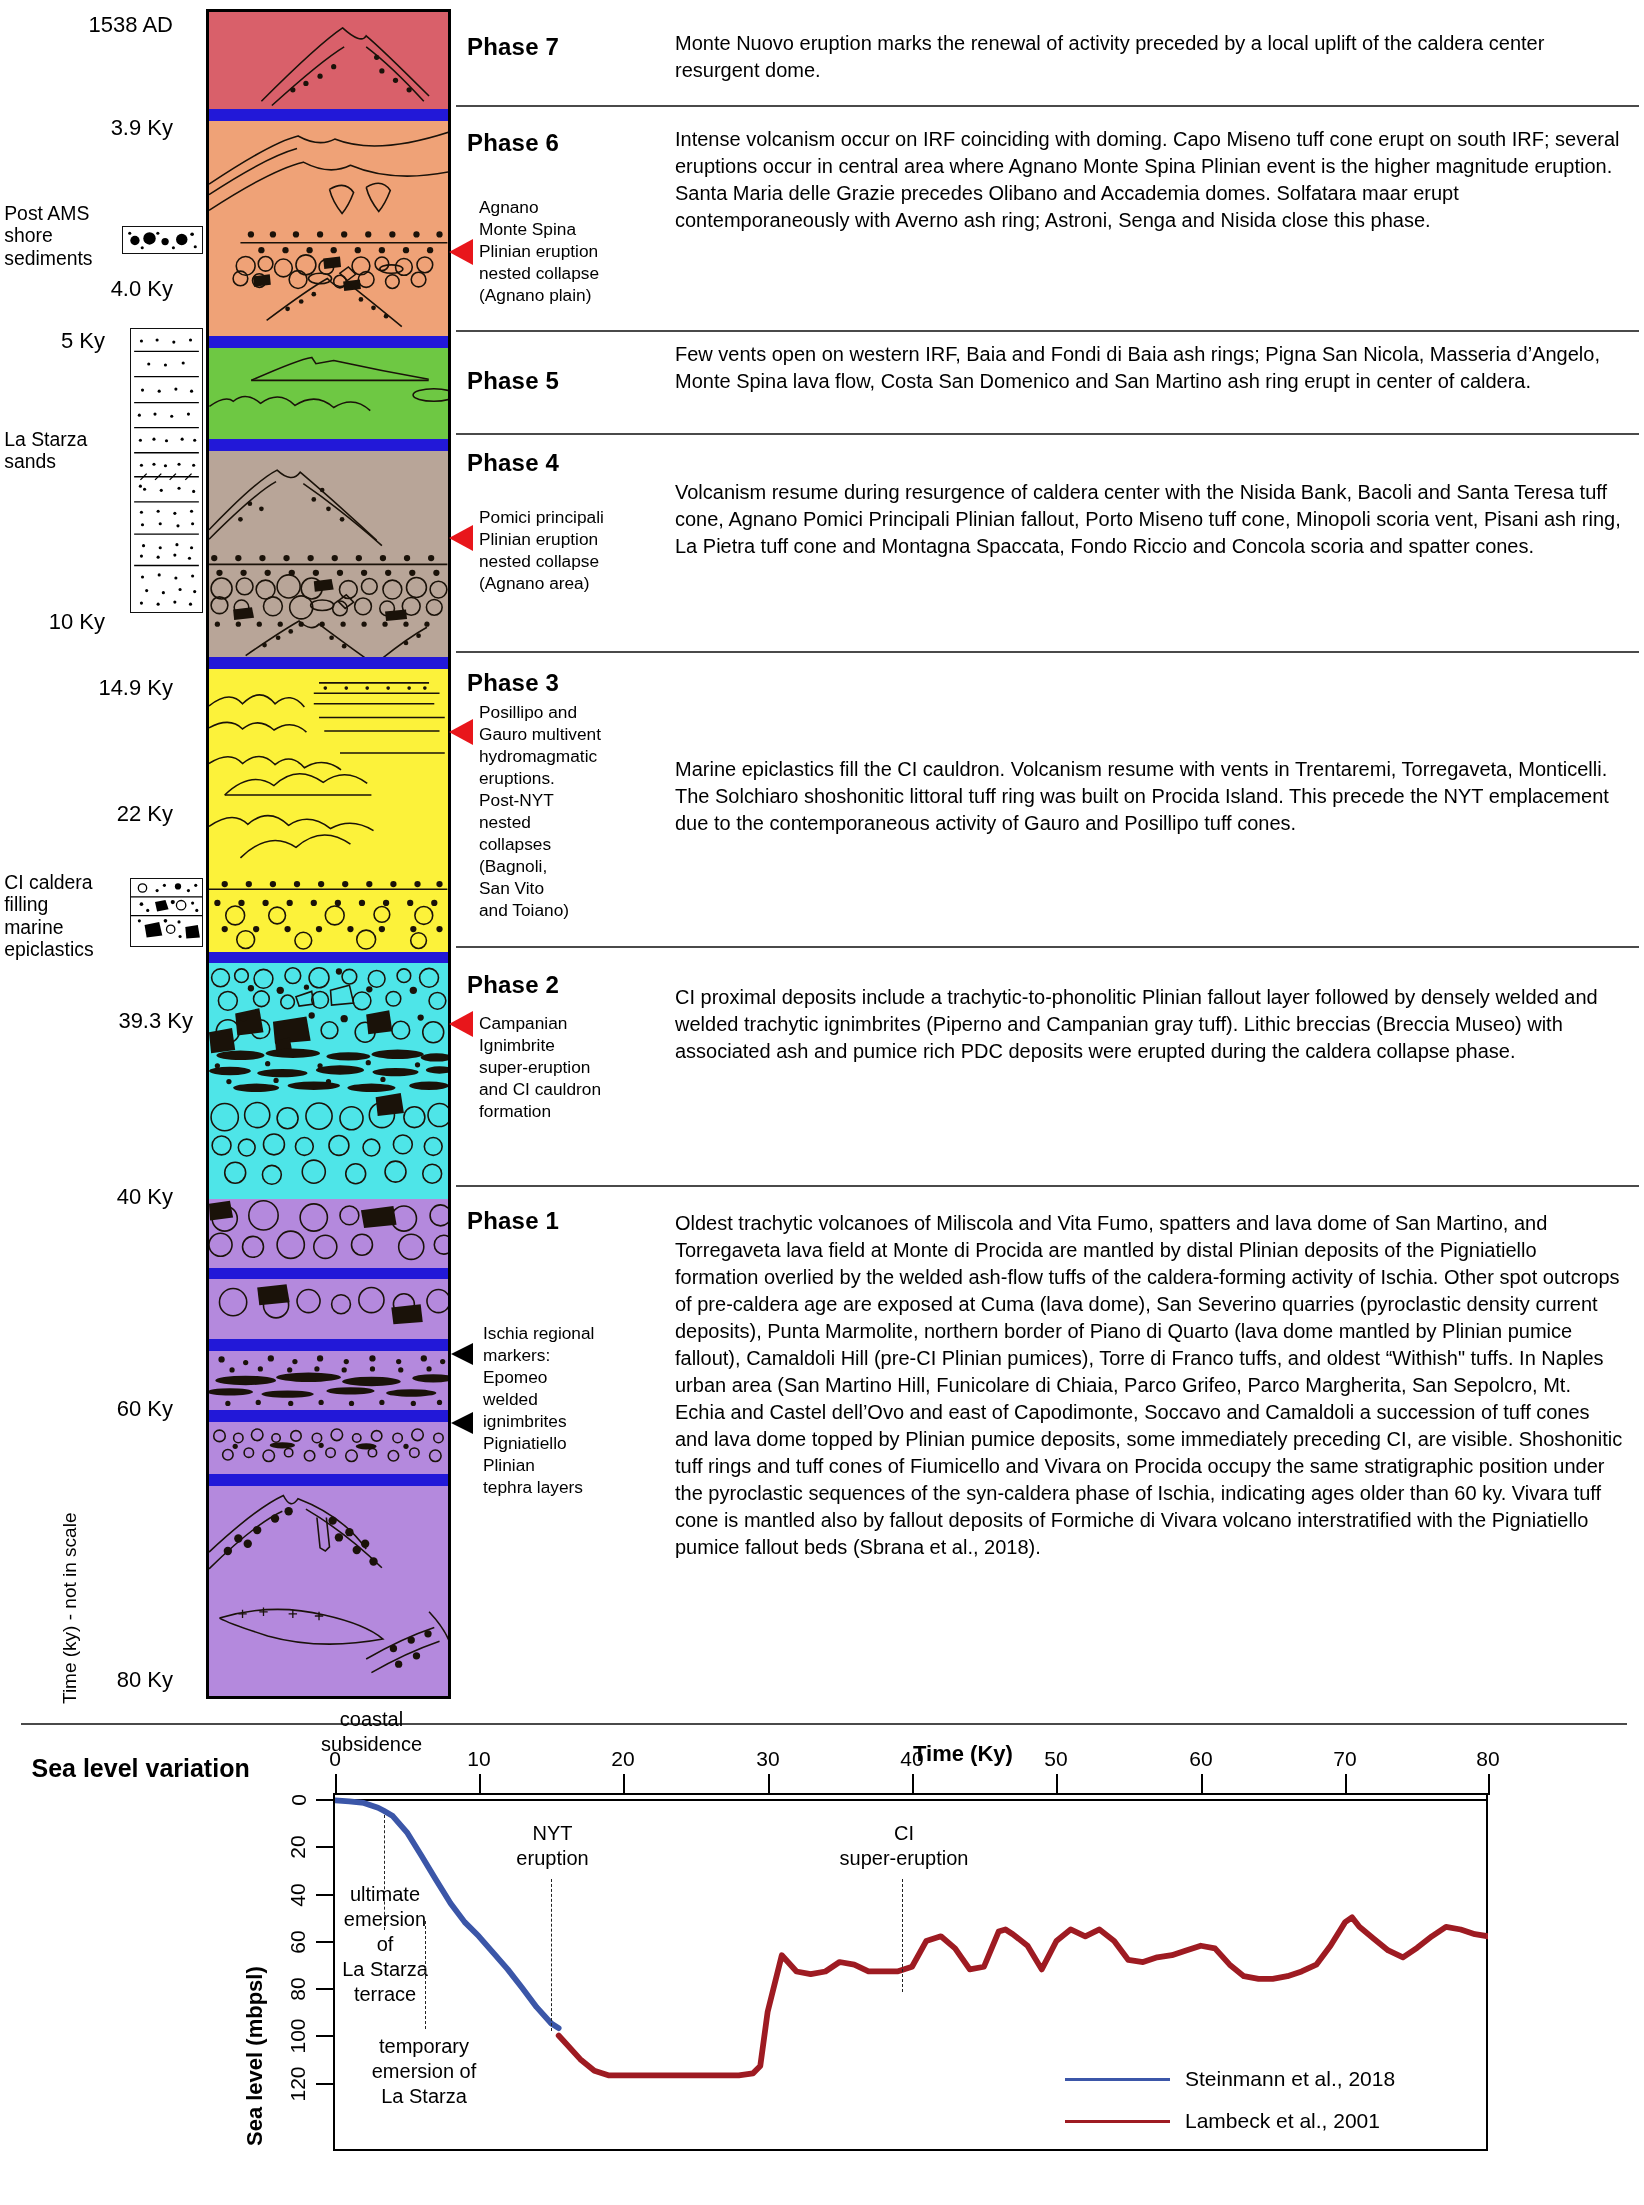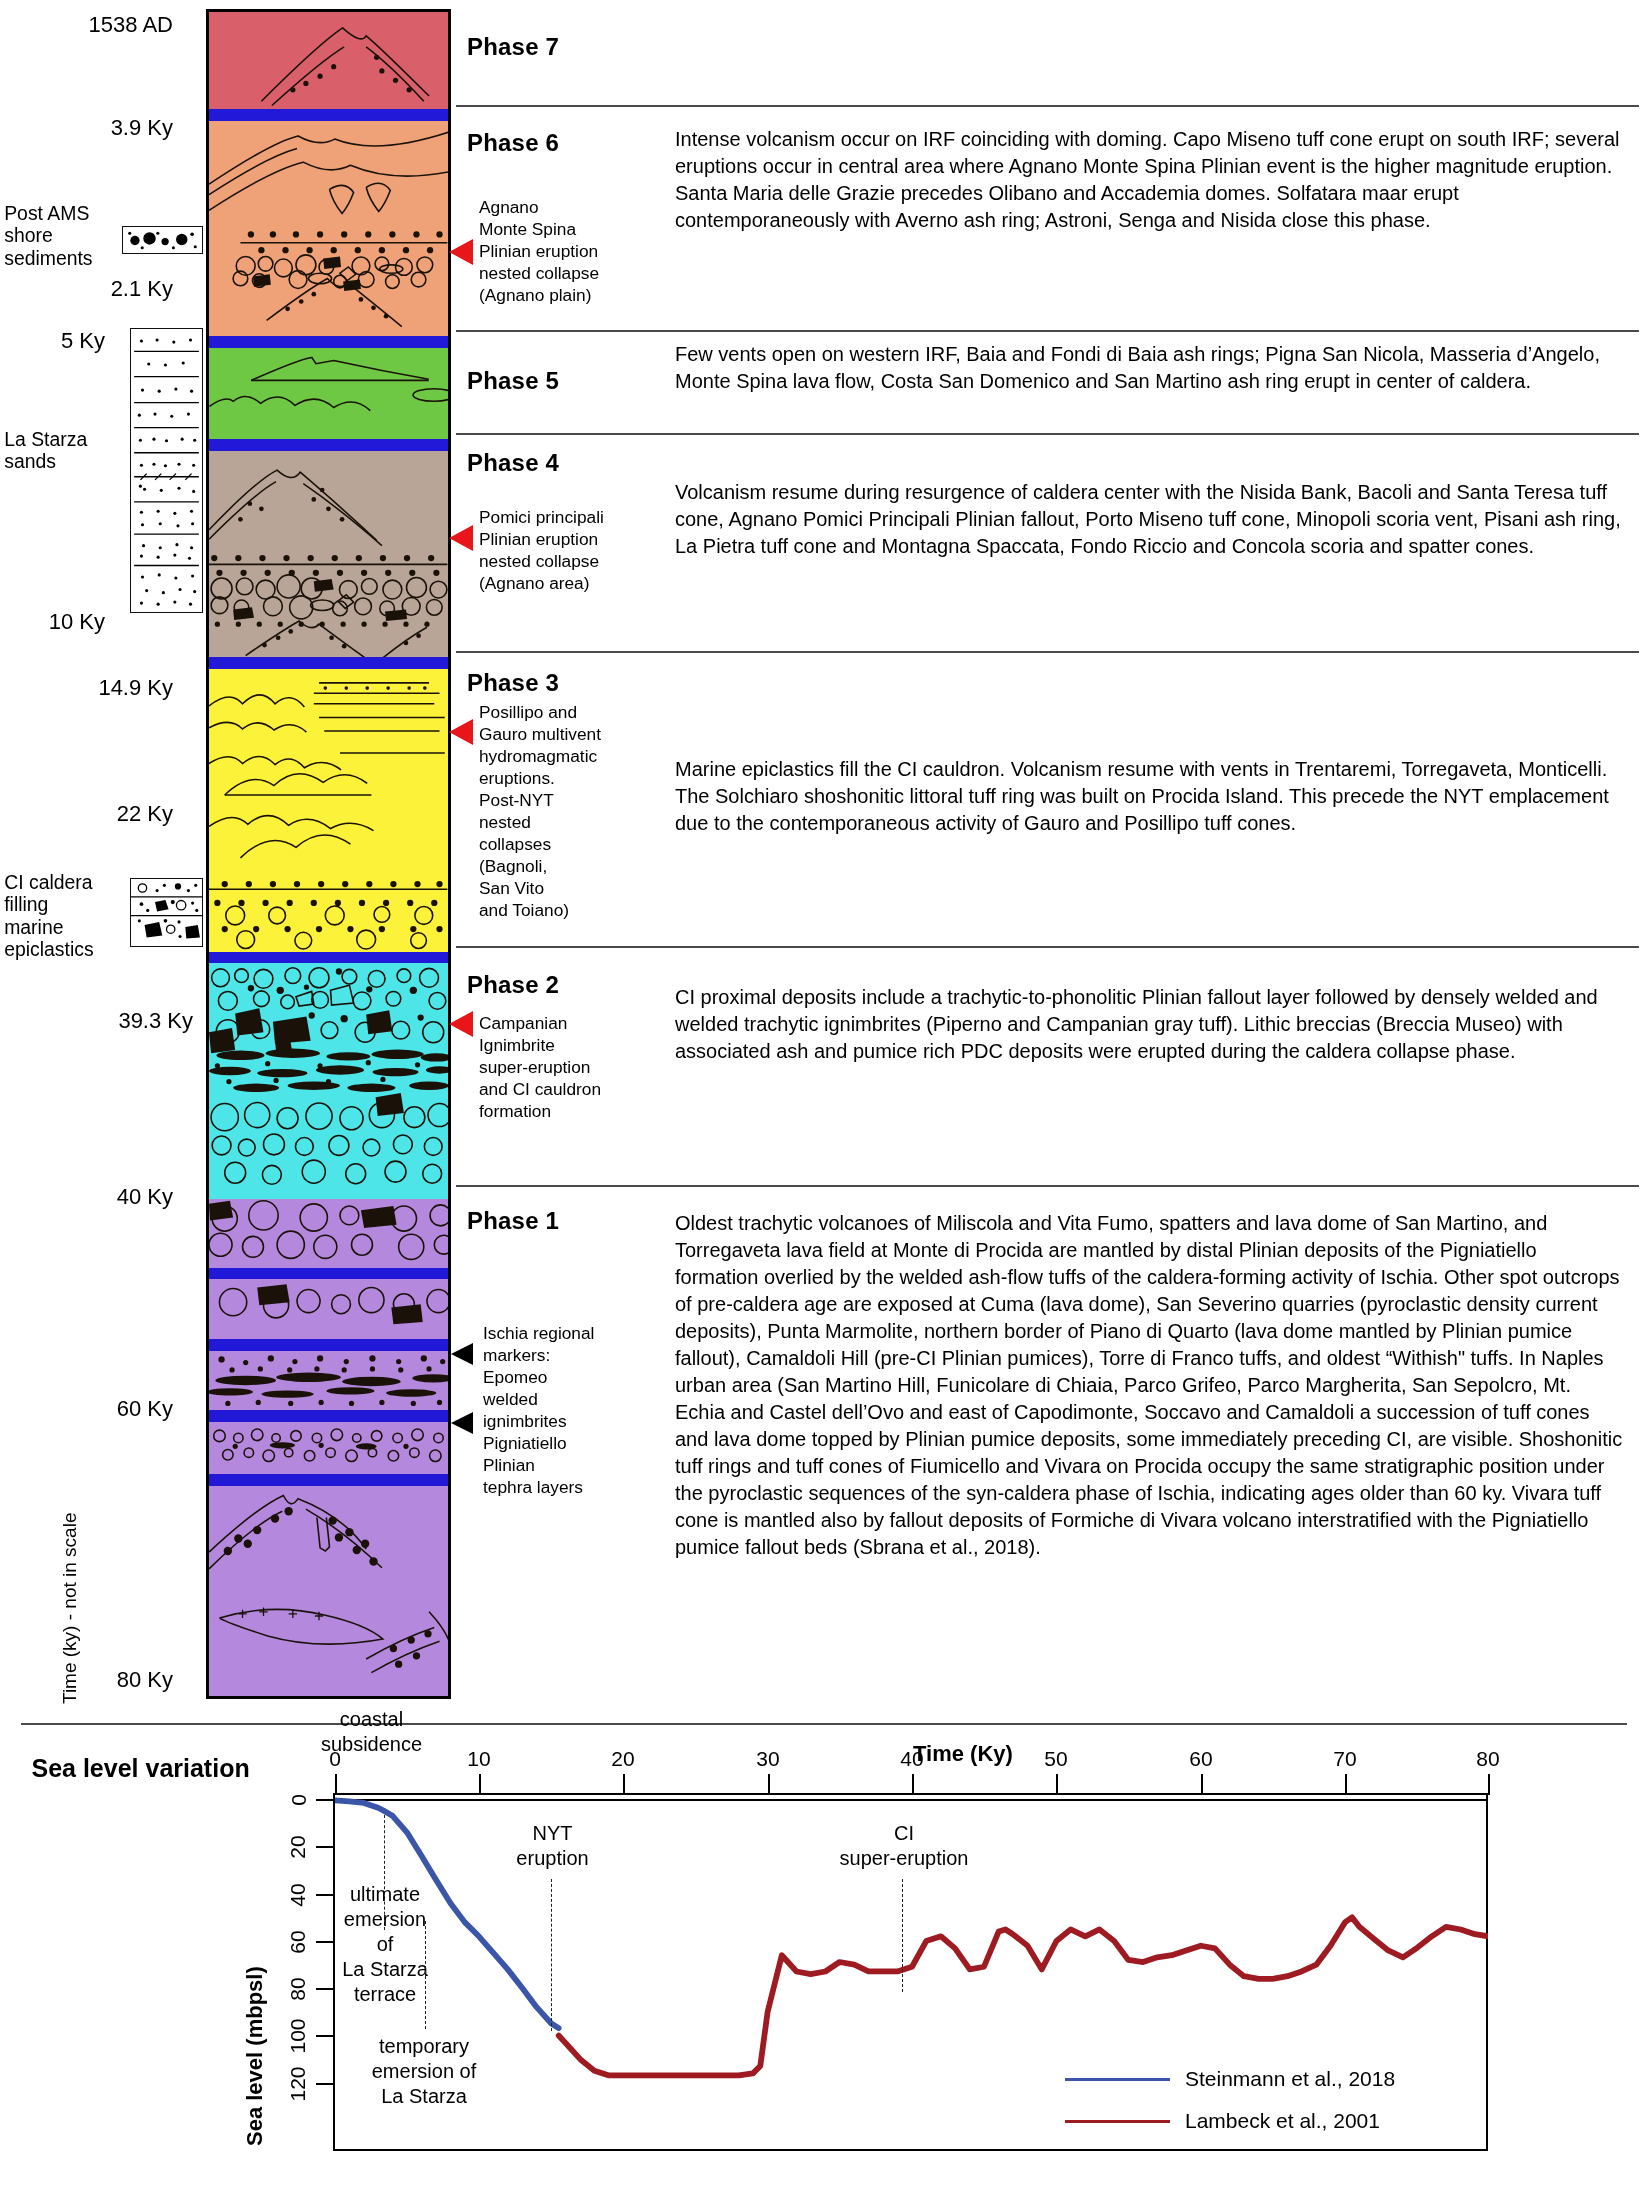--- a/index.html
+++ b/index.html
@@ -52,21 +52,21 @@
   .leg-line{position:absolute;height:3.1px;}
   .leg-text{position:absolute;font-size:21px;}
 </style>
 </head>
 <body>
 
 <div id="figure">
 
   <div class="time-label" style="left:0;width:173px;top:11.5px;">1538 AD</div>
   <div class="time-label" style="left:0;width:173px;top:115px;">3.9 Ky</div>
-  <div class="time-label" style="left:0;width:173px;top:276px;">2.1 Ky</div>
+  <div class="time-label" style="left:0;width:173px;top:276px;">4.0 Ky</div>
   <div class="time-label" style="left:0;width:105px;top:328px;">5 Ky</div>
   <div class="time-label" style="left:0;width:105px;top:609px;">10 Ky</div>
   <div class="time-label" style="left:0;width:173px;top:675px;">14.9 Ky</div>
   <div class="time-label" style="left:0;width:173px;top:801px;">22 Ky</div>
   <div class="time-label" style="left:0;width:173px;top:1008px;margin-left:20px;">39.3 Ky</div>
   <div class="time-label" style="left:0;width:173px;top:1184px;">40 Ky</div>
   <div class="time-label" style="left:0;width:173px;top:1396px;">60 Ky</div>
   <div class="time-label" style="left:0;width:173px;top:1667px;">80 Ky</div>
 
   <div class="vert-axis-label" style="left:81px;top:1682px;">Time (ky) - not in scale</div>
@@ -730,20 +730,21 @@
   </div>
 
   <div class="phase-sep" style="top:105px;"></div>
   <div class="phase-sep" style="top:330px;"></div>
   <div class="phase-sep" style="top:433px;"></div>
   <div class="phase-sep" style="top:651px;"></div>
   <div class="phase-sep" style="top:946px;"></div>
   <div class="phase-sep" style="top:1185px;"></div>
 
   <div class="phase-title" style="left:467px;top:33px;">Phase 7</div>
+  <div class="phase-desc" style="left:675px;top:30px;width:945px;">Monte Nuovo eruption marks the renewal of activity preceded by a local uplift of the caldera center resurgent dome.</div>
 
   <div class="phase-title" style="left:467px;top:129px;">Phase 6</div>
   <div class="callout" style="left:479px;top:197px;width:184px;">Agnano
 Monte Spina
 Plinian eruption
 nested collapse
 (Agnano plain)</div>
   <div class="arrow-red" style="left:449px;top:239px;"></div>
   <div class="phase-desc" style="left:675px;top:126px;width:948px;">Intense volcanism occur on IRF coinciding with doming. Capo Miseno tuff cone erupt on south IRF; several eruptions occur in central area where Agnano Monte Spina Plinian event is the higher magnitude eruption. Santa Maria delle Grazie precedes Olibano and Accademia domes. Solfatara maar erupt contemporaneously with Averno ash ring; Astroni, Senga and Nisida close this phase.</div>
 

